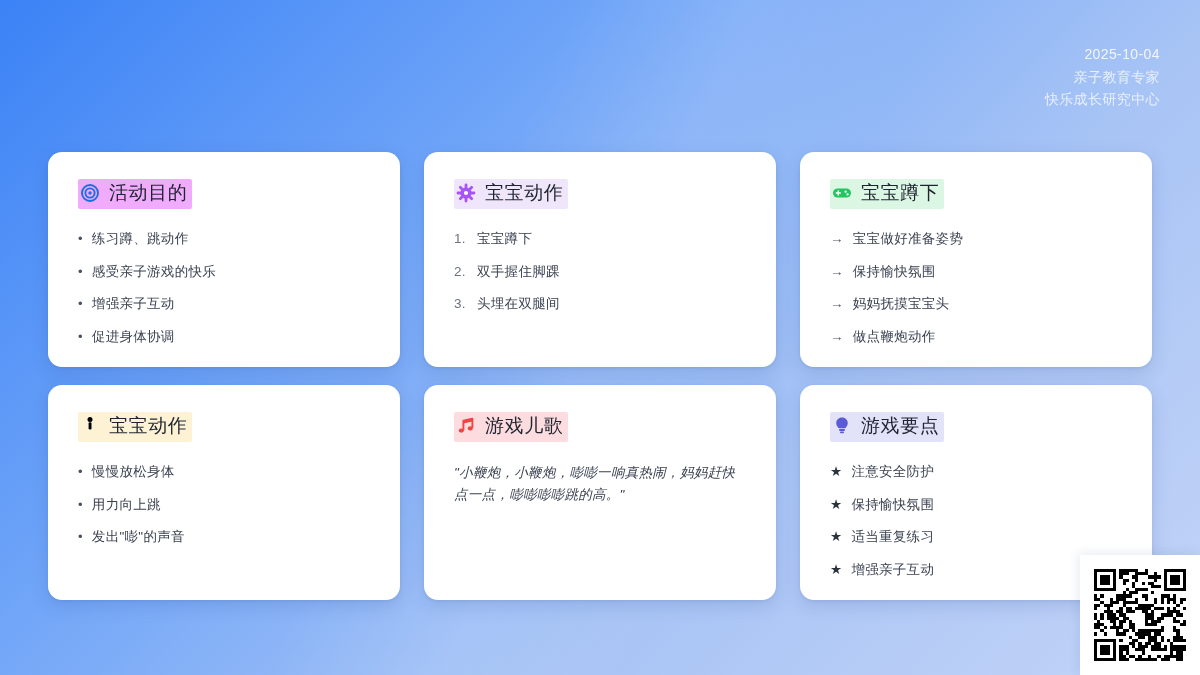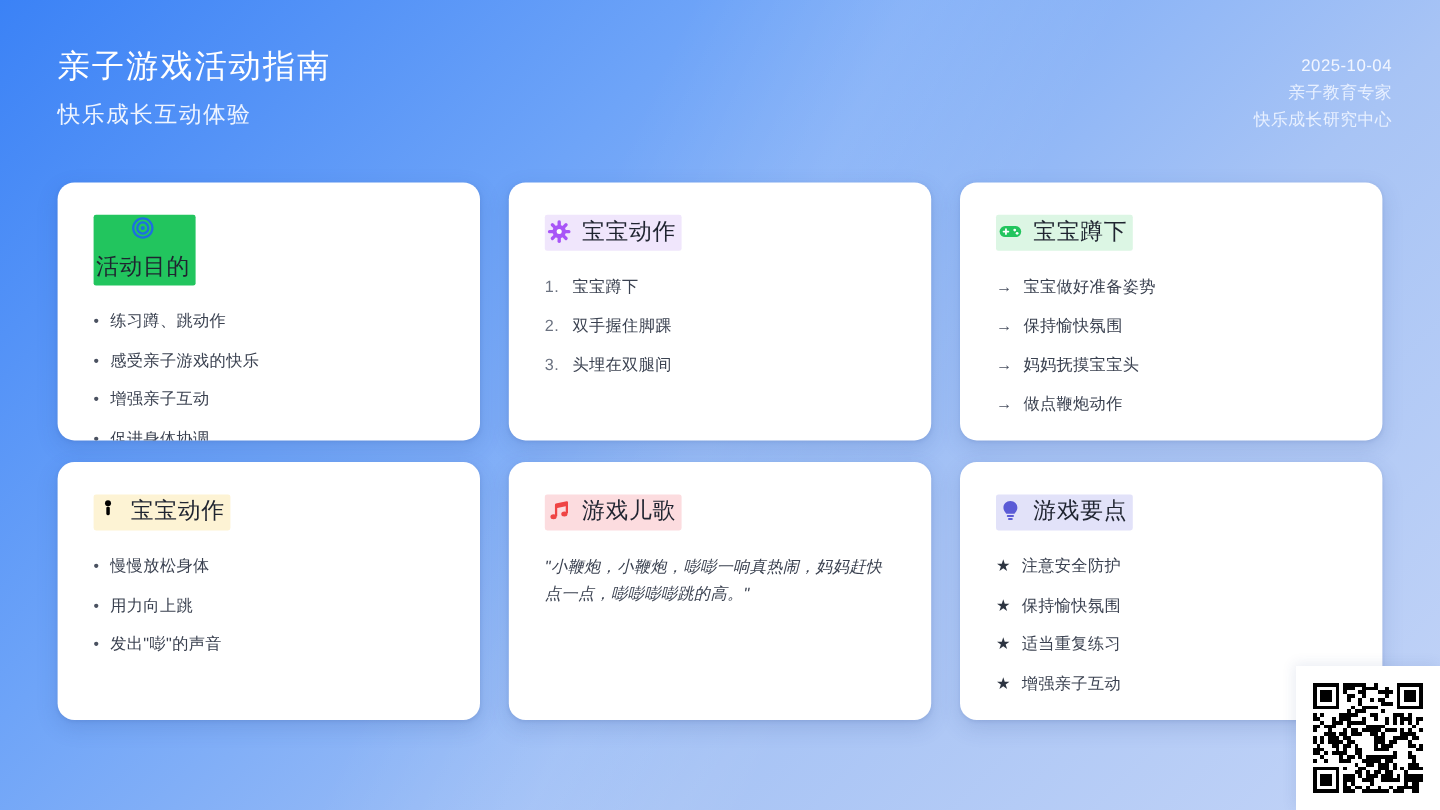--- a/index.html
+++ b/index.html
@@ -83,35 +83,31 @@
     box-shadow:-2px -2px 10px rgba(40,70,140,.10);
   }
   .qr{ width:92px; height:92px; display:block; }
 </style>
 </head>
 <body>
 
 <div class="sheen"></div>
 
 <div class="header">
-  <div class="h-left">
-    <div class="title">亲子游戏活动指南</div>
-    <div class="subtitle">快乐成长互动体验</div>
-  </div>
   <div class="h-right">
     <div class="meta date">2025-10-04</div>
     <div class="meta">亲子教育专家</div>
     <div class="meta">快乐成长研究中心</div>
   </div>
 </div>
 
 <div class="grid" id="grid">
     <div class="card">
       <div class="card-head">
-        <span class="hl" style="background: #22c55e; flex-direction: column;">
+        <span class="hl" style="background: #f0abfc;">
           <span class="ico">
             <svg width="20" height="20" viewBox="0 0 20 20">
               <circle cx="10" cy="10" r="8" fill="none" stroke="#1d6fe0" stroke-width="1.9"></circle>
                 <circle cx="10" cy="10" r="4.6" fill="none" stroke="#1d6fe0" stroke-width="1.9"></circle>
                 <circle cx="10" cy="10" r="1.7" fill="#1d6fe0"></circle>
             </svg>
           </span>
           <span class="card-title">活动目的</span>
         </span>
       </div>

